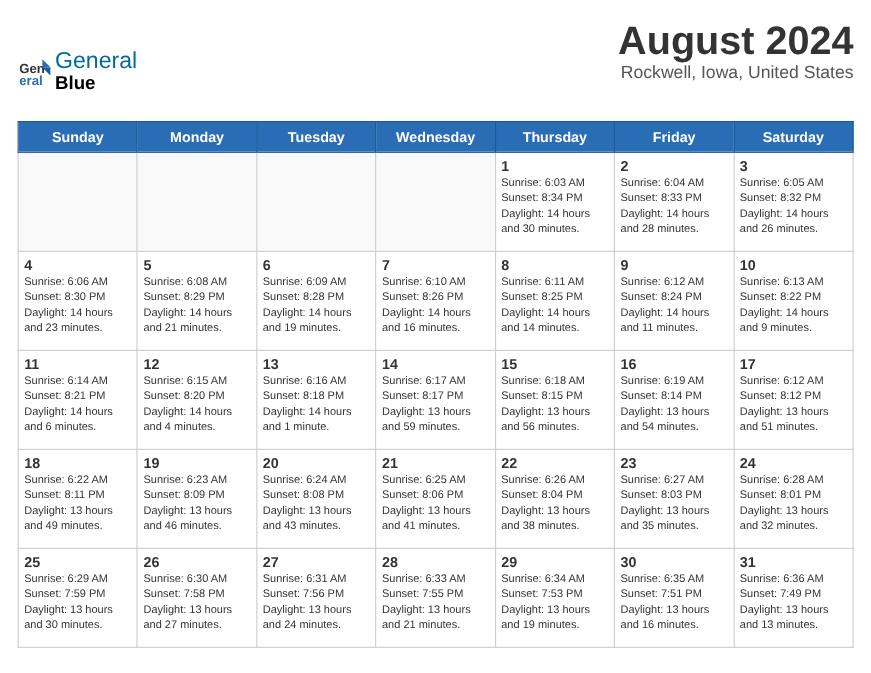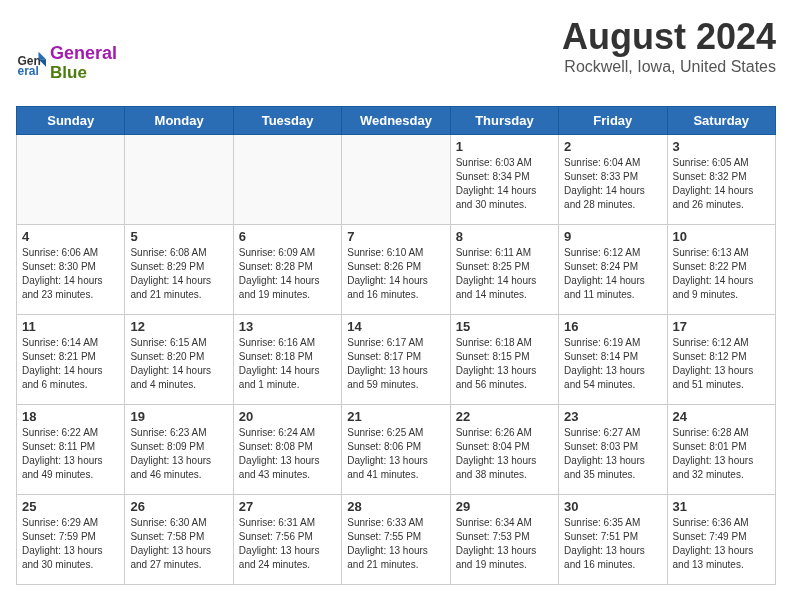--- a/index.html
+++ b/index.html
@@ -85,22 +85,22 @@
 <div class="header-area">
   <div class="logo">
     <svg class="logo-icon" viewBox="0 0 40 40">
       <text x="2" y="22" font-size="16" font-weight="bold" fill="#333">Gen</text>
       <text x="2" y="36" font-size="16" font-weight="bold" fill="#2a6db5">eral</text>
       <polygon points="30,5 40,15 30,15" fill="#2a6db5"></polygon>
       <polygon points="30,15 40,15 40,25" fill="#1a5a9a"></polygon>
     </svg>
     <div>
       <div style="line-height:1.1">
-        <span style="font-size:18px;font-weight:bold;color:#a21caf;">General</span><br>
-        <span style="font-size:17px;font-weight:bold;color:#4d7c0f;">Blue</span>
+        <span style="font-size:21px;font-weight:normal;color:#0369a1;">General</span><br>
+        <span style="font-size:17px;font-weight:bold;color:#000000;">Blue</span>
       </div>
     </div>
   </div>
   <div class="title-area">
     <div class="main-title">August 2024</div>
     <div class="subtitle">Rockwell, Iowa, United States</div>
   </div>
 </div>
 
 <table class="calendar">

